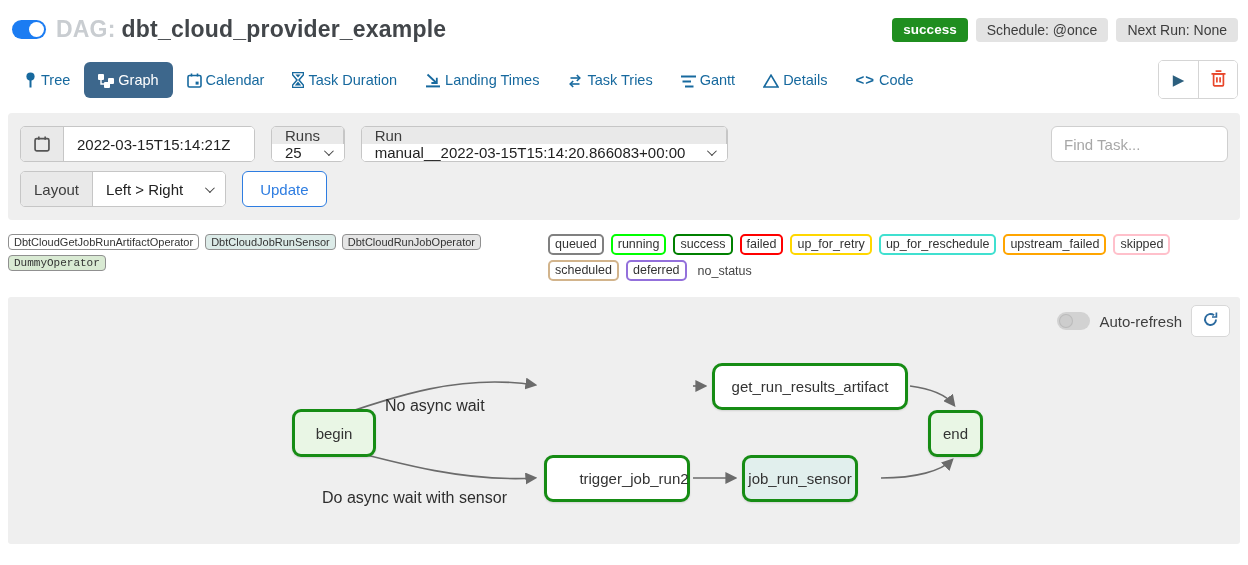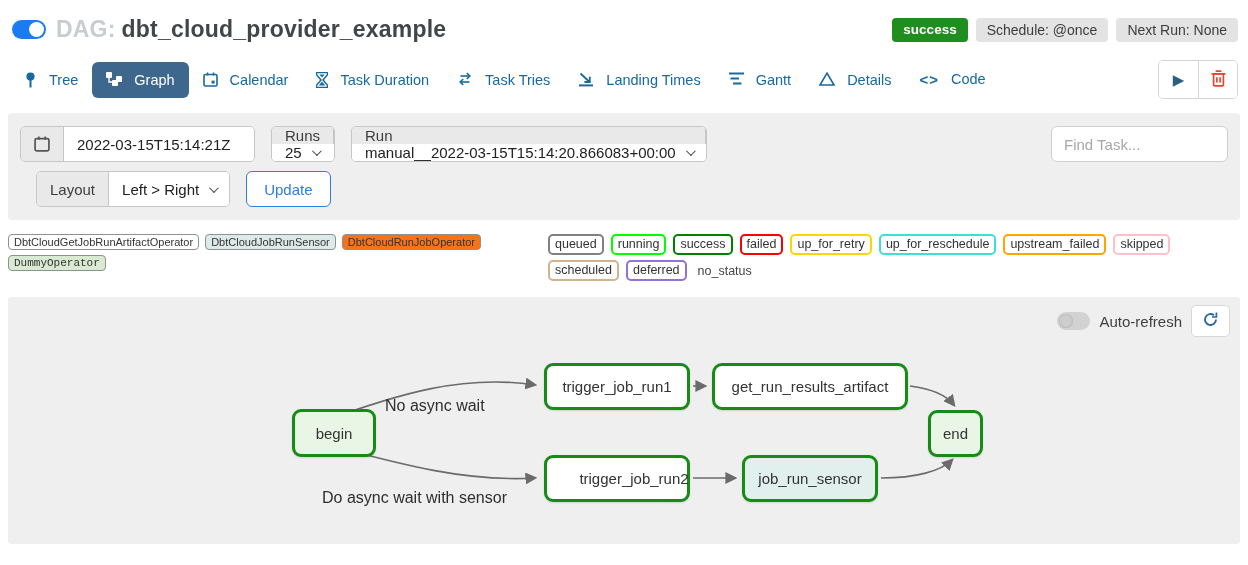--- a/index.html
+++ b/index.html
@@ -13,38 +13,38 @@
   .toggle .knob { position:absolute; right:2px; top:2px; width:15px; height:15px; border-radius:50%; background:#fff; }
   .dag-title { font-size:23px; font-weight:700; letter-spacing:.2px; }
   .dag-prefix { color:#c9cdd1; margin-right:6px; }
   .dag-name { color:#42464a; }
   .header-badges { display:flex; gap:8px; margin-top:2px; }
   .badge { font-size:14px; padding:4px 11px; border-radius:4px; background:#e3e3e3; color:#3d3d3d; font-weight:500; white-space:nowrap; }
   .badge.success { background:#1f8e1f; color:#fff; font-weight:700; font-size:13.5px; }
 
   
   .tabbar { display:flex; align-items:center; margin-top:17px; padding:0 10px; }
-  .tab { display:flex; align-items:flex-start; gap:12px; padding:10px 14px; border-radius:6px; color:#17699e; font-size:14.5px; font-weight:500; cursor:pointer; white-space:nowrap; }
+  .tab { display:flex; align-items:flex-end; gap:4px; padding:10px 14px; border-radius:6px; color:#17699e; font-size:14.5px; font-weight:500; cursor:pointer; white-space:nowrap; }
   .tab.active { background:#3d678c; color:#fff; }
   .tab .ticon { display:flex; align-items:center; }
   .tab-spacer { flex:1; }
   .btn-group { display:flex; border:1px solid #d5d5d5; border-radius:5px; overflow:hidden; background:#fff; }
   .gbtn { width:39px; height:37px; display:flex; align-items:center; justify-content:center; background:#fff; border:none; cursor:pointer; }
   .gbtn + .gbtn { border-left:1px solid #d5d5d5; }
   .play-glyph { color:#2c5f7e; font-size:15px; line-height:1; }
 
   
   .filter-panel { margin:14px 8px 0 8px; background:#efefef; border-radius:4px; padding:13px 12px; }
   .frow { display:flex; align-items:center; }
-  .frow + .frow { margin-top:9px;margin-left:16px; }
+  .frow + .frow { margin-top:9px; }
   .igroup { display:inline-flex; align-items:stretch; border:1px solid #c6c6c6; border-radius:5px; overflow:hidden; background:#fff; height:36px; }
   .igroup + .igroup { margin-left:16px;flex-direction:column; }
   .iaddon { background:#e9e9e9; padding:0 13px; display:flex; align-items:center; gap:6px; color:#3d3d3d; border-right:1px solid #c6c6c6; font-size:15px; }
   .ival { padding:0 13px; display:flex; align-items:center; font-size:15px; color:#222; background:#fff; }
-  .select { cursor:pointer; }
+  .select { cursor:pointer;gap:12px; }
   .chev { display:inline-block; width:7px; height:7px; border-right:1.8px solid #444; border-bottom:1.8px solid #444; transform:rotate(45deg) translateY(-2px); margin-left:10px; }
   .date-input { width:190px; }
   .find-task { margin-left:auto; width:177px; height:36px; border:1px solid #cfcfcf; border-radius:6px; padding:0 12px; font-size:15px; font-family:inherit; color:#333; }
   .find-task::placeholder { color:#a7a7a7; }
   .update-btn { margin-left:16px; height:36px; padding:1px 17px; background:#fff; border:1px solid #2e7de1; border-radius:6px; color:#2e7de1; font-size:15px; font-weight:500; font-family:inherit; cursor:pointer; }
 
   
   .legend { display:flex; margin:14px 8px 0 8px; align-items:flex-start; }
   .legend-ops { width:540px; display:flex; flex-wrap:wrap; gap:5px 6px; }
   .op-badge { border:1px solid #909090; border-radius:4px; padding:1px 5px; font-size:11px; color:#333; background:#fff; white-space:nowrap; cursor:pointer; }
@@ -58,21 +58,21 @@
   .ar-toggle { position:relative; width:33px; height:18px; border-radius:9px; background:#d2d2d2; cursor:pointer; }
   .ar-toggle .knob { position:absolute; left:2px; top:2px; width:14px; height:14px; border-radius:50%; background:#c2c2c2; box-shadow:0 0 0 1px #bbb inset; background:#cdcdcd; }
   .ar-label { font-size:15px; color:#3f3f3f; }
   .refresh-btn { width:39px; height:32px; background:#fff; border:1px solid #d8d8d8; border-radius:5px; display:flex; align-items:center; justify-content:center; cursor:pointer; }
   .edges { position:absolute; left:0; top:0; z-index:1; }
   .node { position:absolute; z-index:2; border:3px solid #168c14; border-radius:9px; background:#fff; display:flex; align-items:center; justify-content:center; font-size:15px; color:#333; cursor:pointer; box-shadow:0 1px 2px rgba(0,0,0,.12); }
   .n-begin  { left:244px; top:112px; width:84px;  height:48px;margin-left:40px; }
   .n-tjr1   { left:536px; top:66px;  width:146px; height:47px; }
   .n-grra   { left:704px; top:66px;  width:196px; height:47px; }
   .n-tjr2   { left:536px; top:158px; width:146px; height:47px;padding-left:34px; }
-  .n-jrs    { left:734px; top:158px; width:136px; height:47px; }
+  .n-jrs    { left:734px; top:158px; width:116px; height:47px; }
   .n-end    { left:920px; top:113px; width:55px;  height:47px; }
   .edge-label { position:absolute; z-index:2; font-size:16px; color:#2e2e2e; white-space:nowrap; }
   .el-1 { left:377px; top:100px; }
   .el-2 { left:314px; top:192px; }
 </style>
 </head>
 <body>
 
 <div class="page">
 
@@ -129,38 +129,38 @@
           <svg width="12" height="16" viewBox="0 0 12 16" fill="currentColor">
             <path d="M0.5 0.5 h11 v2.2 L7 8 l4.5 5.3 v2.2 h-11 v-2.2 L5 8 L0.5 2.7 z" fill="none" stroke="currentColor" stroke-width="1.5"></path>
             <path d="M2.8 13.6 h6.4 L6 9.6 z"></path>
             <path d="M3.4 2.4 h5.2 L6 5.4 z"></path>
           </svg>
         </span>
       <span>Task Duration</span>
     </div>
     <div class="tab">
       <span class="ticon">
+          <svg width="16" height="15" viewBox="0 0 16 15" fill="none" stroke="currentColor" stroke-width="1.8">
+            <path d="M2.5 1.5 L11 9.5"></path>
+            <path d="M11.8 4.8 V10 H6.4"></path>
+            <line x1="1" y1="13.4" x2="15" y2="13.4" stroke-width="2"></line>
+          </svg>
+        </span>
+      <span>Landing Times</span>
+    </div>
+    <div class="tab">
+      <span class="ticon">
           <svg width="16" height="14" viewBox="0 0 16 14" fill="none" stroke="currentColor" stroke-width="1.6">
             <path d="M3.5 4 h9"></path>
             <path d="M9.8 1 l3 3 -3 3"></path>
             <path d="M12.5 10 h-9"></path>
             <path d="M6.2 7 l-3 3 3 3"></path>
           </svg>
         </span>
       <span>Task Tries</span>
-    </div>
-    <div class="tab">
-      <span class="ticon">
-          <svg width="16" height="15" viewBox="0 0 16 15" fill="none" stroke="currentColor" stroke-width="1.8">
-            <path d="M2.5 1.5 L11 9.5"></path>
-            <path d="M11.8 4.8 V10 H6.4"></path>
-            <line x1="1" y1="13.4" x2="15" y2="13.4" stroke-width="2"></line>
-          </svg>
-        </span>
-      <span>Landing Times</span>
     </div>
     <div class="tab">
       <span class="ticon">
           <svg width="15" height="13" viewBox="0 0 15 13" stroke="currentColor" stroke-width="2" fill="none">
             <line x1="0" y1="1.5" x2="15" y2="1.5"></line>
             <line x1="1.5" y1="6.5" x2="10" y2="6.5"></line>
             <line x1="4" y1="11.5" x2="12.5" y2="11.5"></line>
           </svg>
         </span>
       <span>Gantt</span>
@@ -231,21 +231,21 @@
           </span>
       </div>
       <button class="update-btn">Update</button>
     </div>
   </div>
 
   <div class="legend">
     <div class="legend-ops">
       <span class="op-badge" style="background-color: rgb(255, 255, 255);">DbtCloudGetJobRunArtifactOperator</span>
       <span class="op-badge" style="background-color: rgb(220, 235, 232);">DbtCloudJobRunSensor</span>
-      <span class="op-badge" style="background-color: #f97316;">DbtCloudRunJobOperator</span>
+      <span class="op-badge" style="background-color: #e5e5e5;">DbtCloudRunJobOperator</span>
       <span class="op-badge" style="background-color: rgb(217, 234, 211); font-family: Liberation Mono, monospace;">DummyOperator</span>
     </div>
     <div class="legend-statuses">
       <span class="st-badge" style="border-color: rgb(128, 128, 128);">queued</span>
       <span class="st-badge" style="border-color: rgb(0, 255, 0);">running</span>
       <span class="st-badge" style="border-color: rgb(0, 128, 0);">success</span>
       <span class="st-badge" style="border-color: rgb(255, 0, 0);">failed</span>
       <span class="st-badge" style="border-color: rgb(255, 215, 0);">up_for_retry</span>
       <span class="st-badge" style="border-color: rgb(64, 224, 208);">up_for_reschedule</span>
       <span class="st-badge" style="border-color: rgb(255, 165, 0);">upstream_failed</span>
@@ -278,21 +278,20 @@
       </defs>
       <path d="M313,125 C390,97 455,77 527,88" fill="none" stroke="#6b6b6b" stroke-width="1.6" marker-end="url(#arrow)"></path>
       <path d="M313,146 C398,169 460,185 527,181" fill="none" stroke="#6b6b6b" stroke-width="1.6" marker-end="url(#arrow)"></path>
       <path d="M685,89 L697,89" fill="none" stroke="#6b6b6b" stroke-width="1.6" marker-end="url(#arrow)"></path>
       <path d="M685,181 L727,181" fill="none" stroke="#6b6b6b" stroke-width="1.6" marker-end="url(#arrow)"></path>
       <path d="M902,89 C926,92 939,99 946,108" fill="none" stroke="#6b6b6b" stroke-width="1.6" marker-end="url(#arrow)"></path>
       <path d="M873,181 C908,181 933,174 944,163" fill="none" stroke="#6b6b6b" stroke-width="1.6" marker-end="url(#arrow)"></path>
     </svg>
 
     <div class="node n-begin" style="background-color: rgb(233, 246, 229);">begin</div>
-    <div class="node n-tjr1" style="background-color: rgb(255, 255, 255);">trigger_job_run1</div>
     <div class="node n-grra" style="background-color: rgb(255, 255, 255); border-radius: 10px;">get_run_results_artifact</div>
     <div class="node n-tjr2" style="background-color: rgb(255, 255, 255);">trigger_job_run2</div>
     <div class="node n-jrs" style="background-color: rgb(225, 239, 237);">job_run_sensor</div>
     <div class="node n-end" style="background-color: rgb(233, 246, 229);">end</div>
 
     <div class="edge-label el-1">No async wait</div>
     <div class="edge-label el-2">Do async wait with sensor</div>
   </div>
 
 </div>

